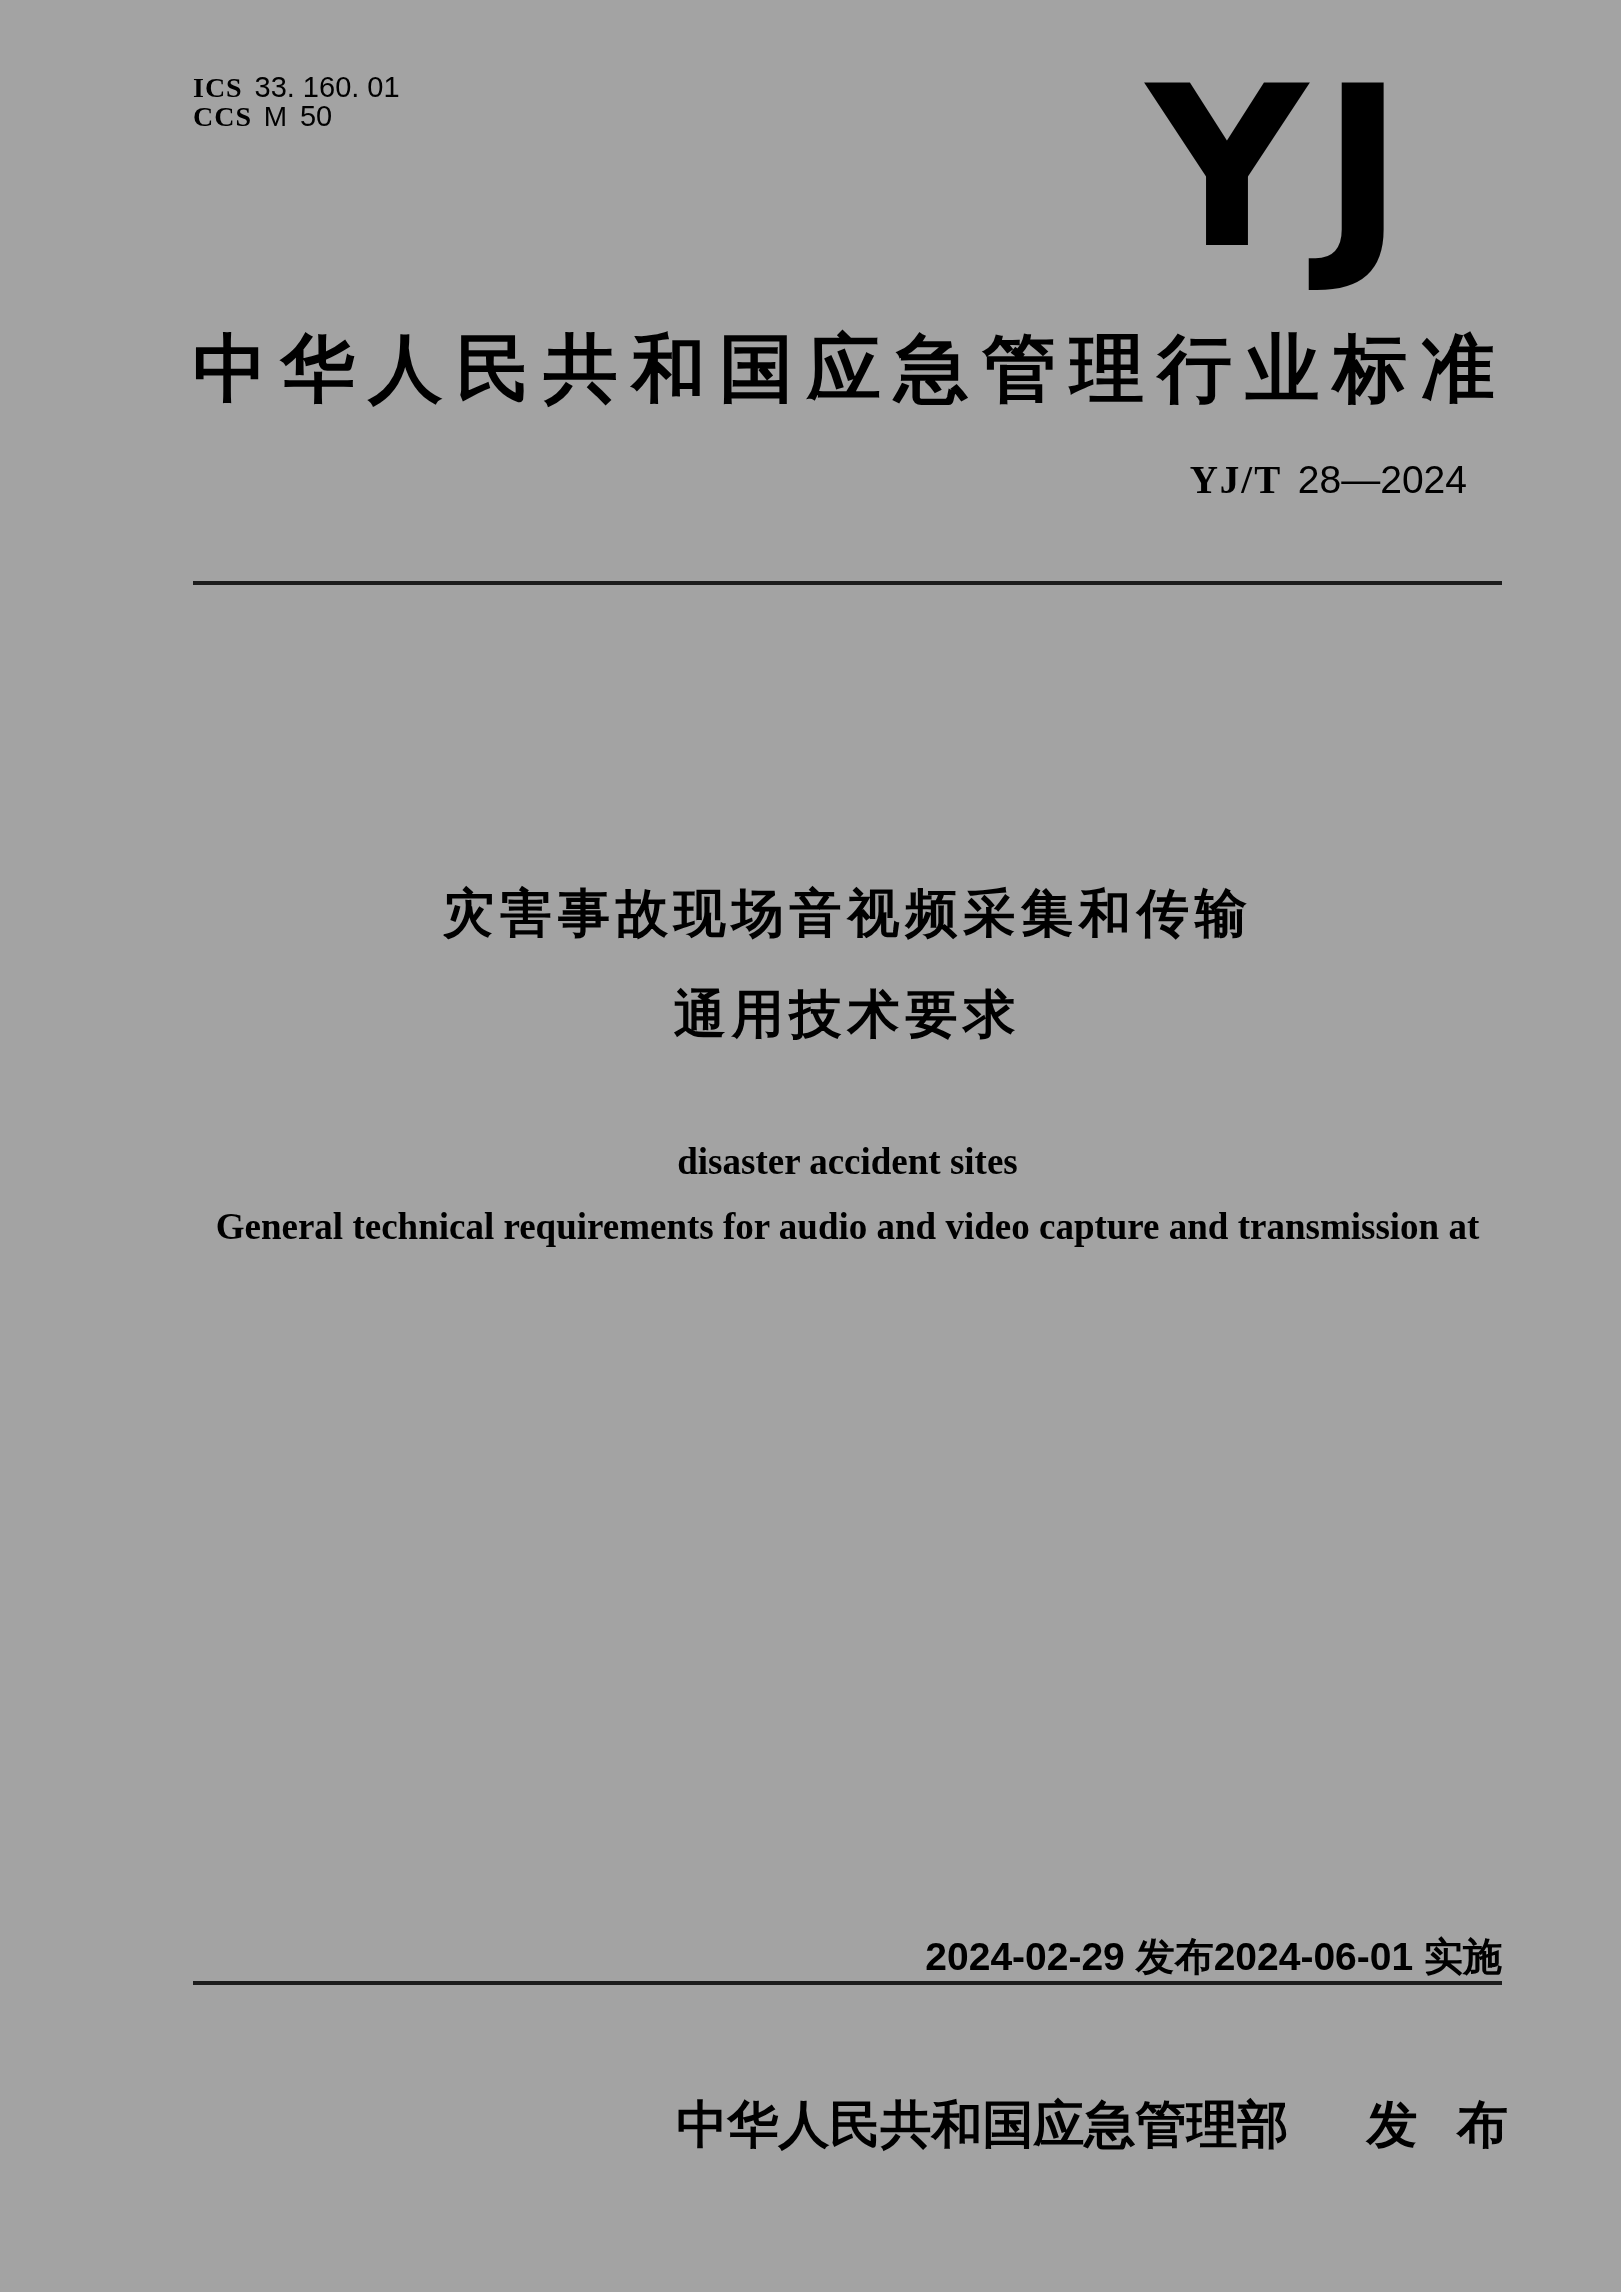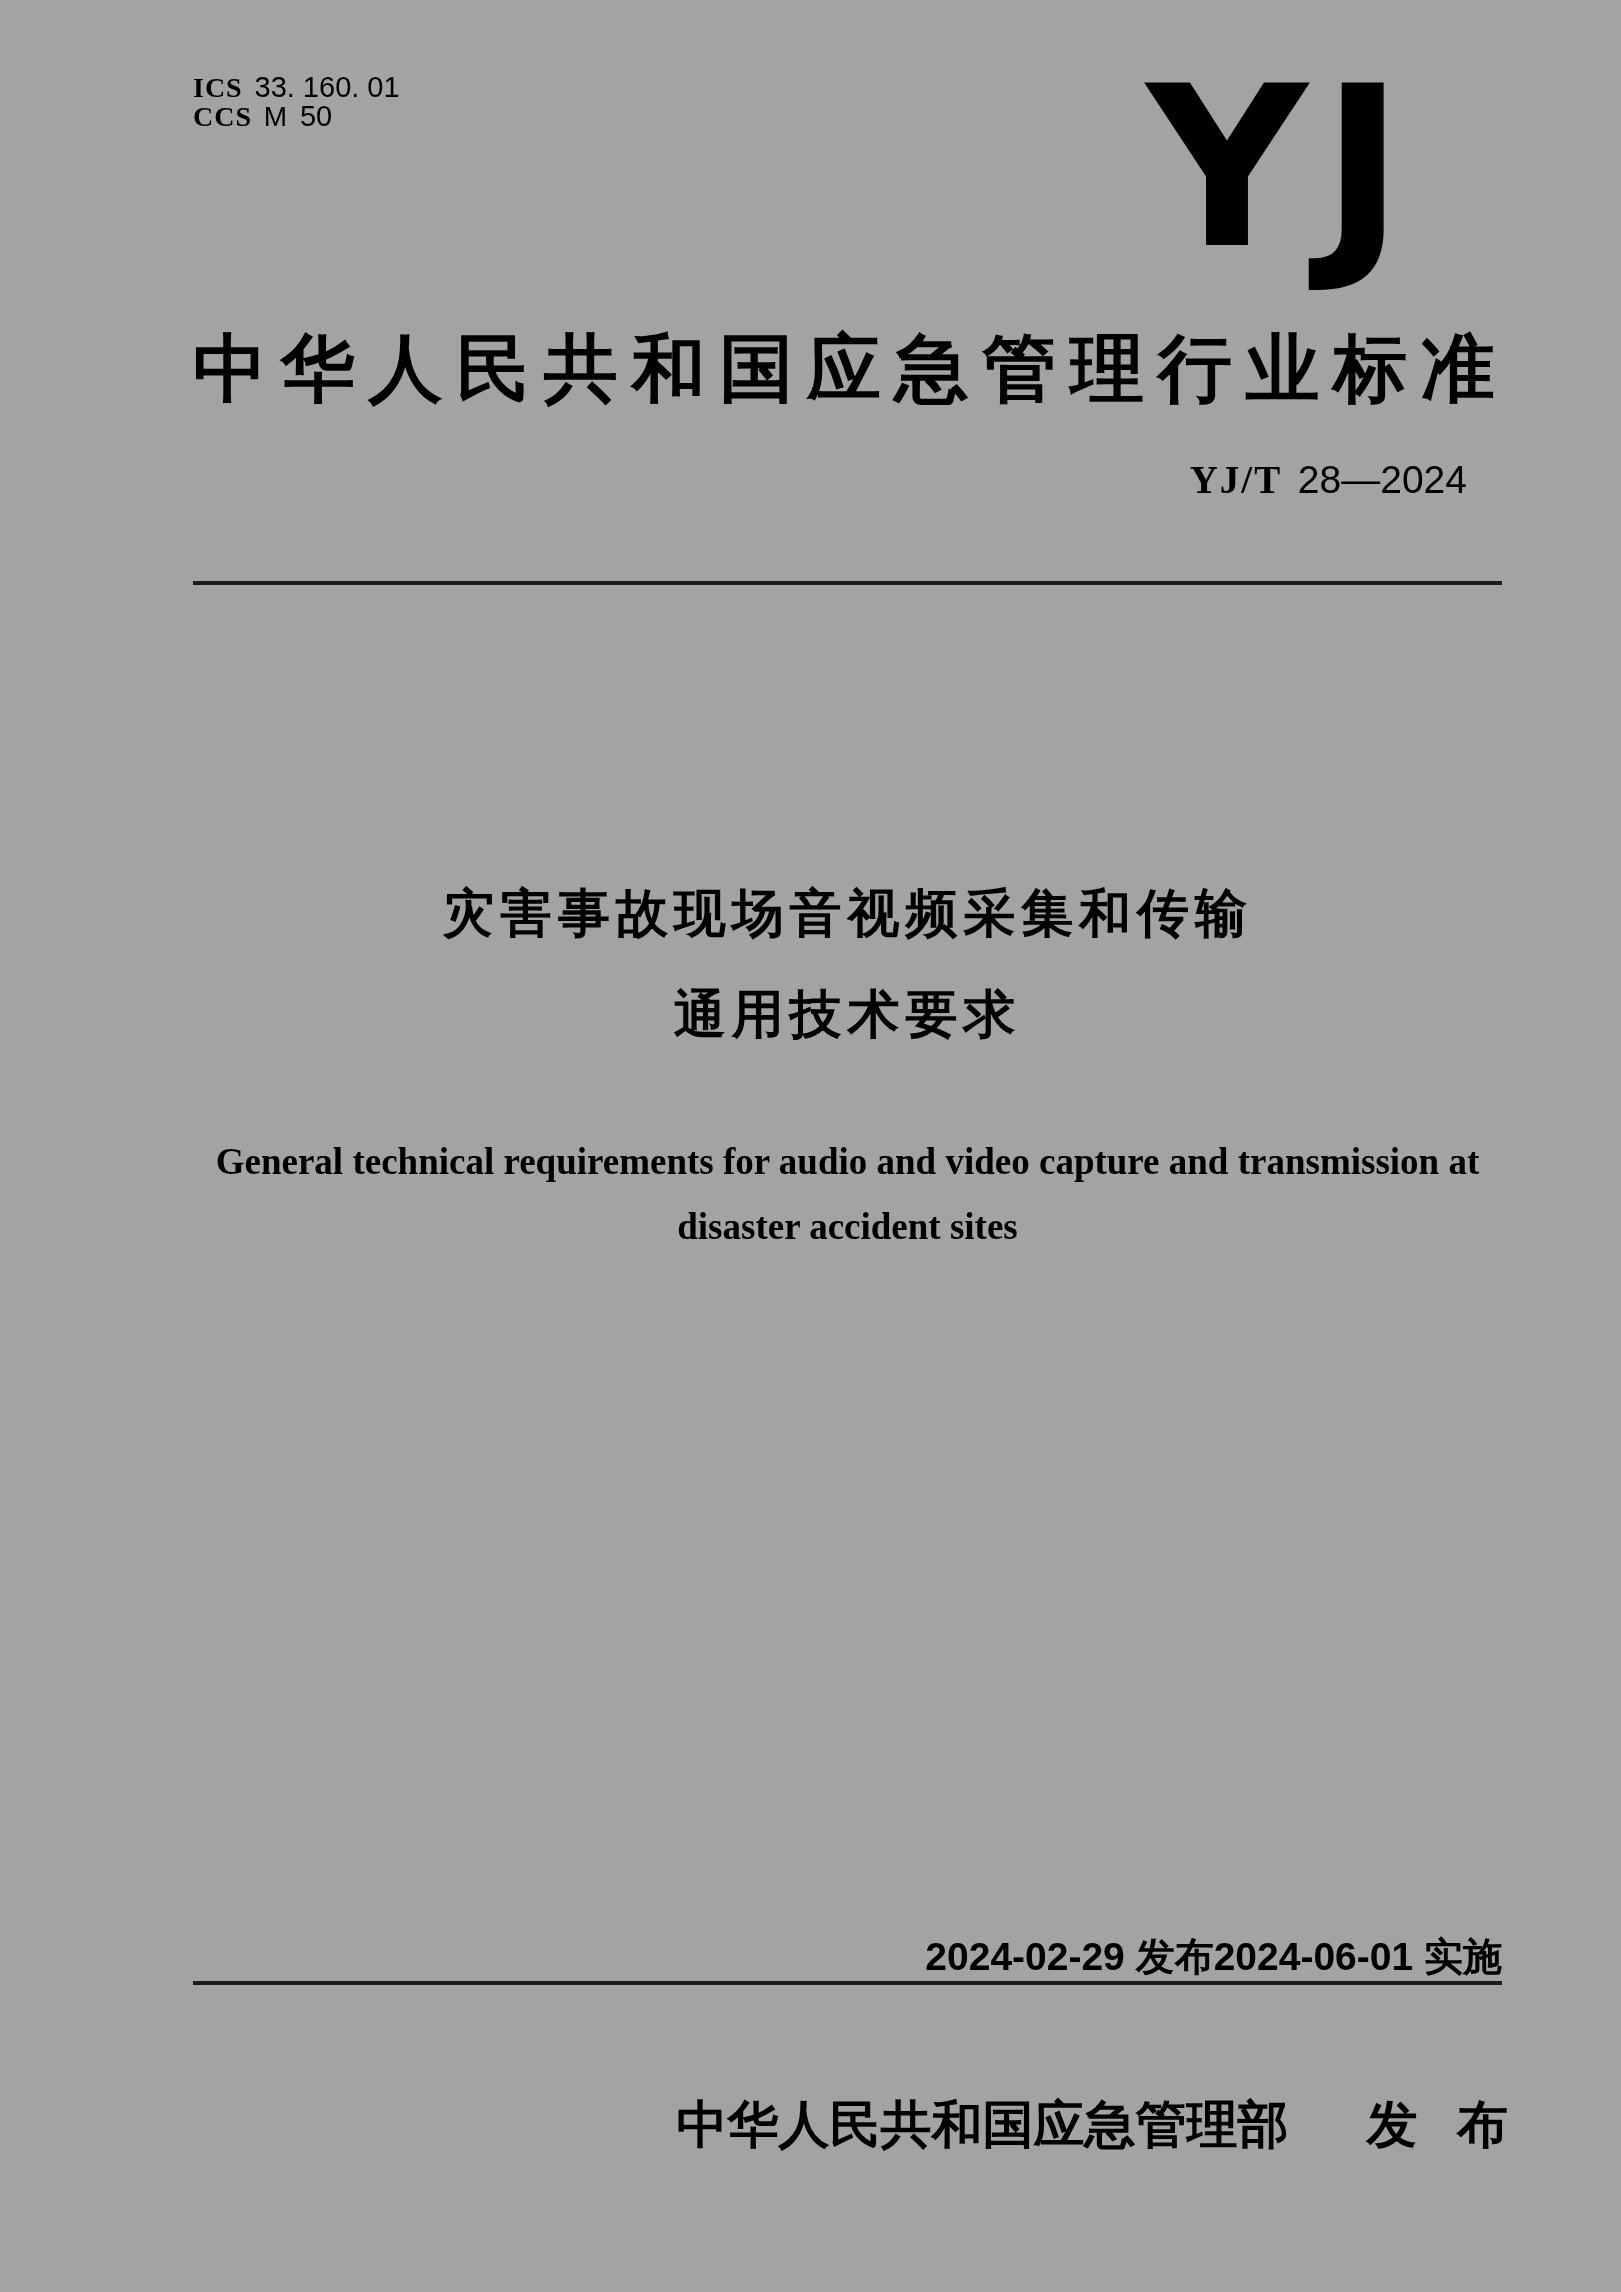--- a/index.html
+++ b/index.html
@@ -178,22 +178,22 @@
   <div class="std-code">
     <span class="prefix">YJ/T</span><span class="number">28—2024</span>
   </div>
 
   <div class="rule rule-top"></div>
 
   <div class="title-zh title-zh-1">灾害事故现场音视频采集和传输</div>
   <div class="title-zh title-zh-2">通用技术要求</div>
 
   <div class="title-en">
+    <div>disaster accident sites</div>
     <div>General technical requirements for audio and video capture and transmission at</div>
-    <div>disaster accident sites</div>
   </div>
 
   <div class="date-row">
     <span>2024-02-29 发布</span>
     <span>2024-06-01 实施</span>
   </div>
 
   <div class="rule rule-bottom"></div>
 
   <div class="publisher-row">

